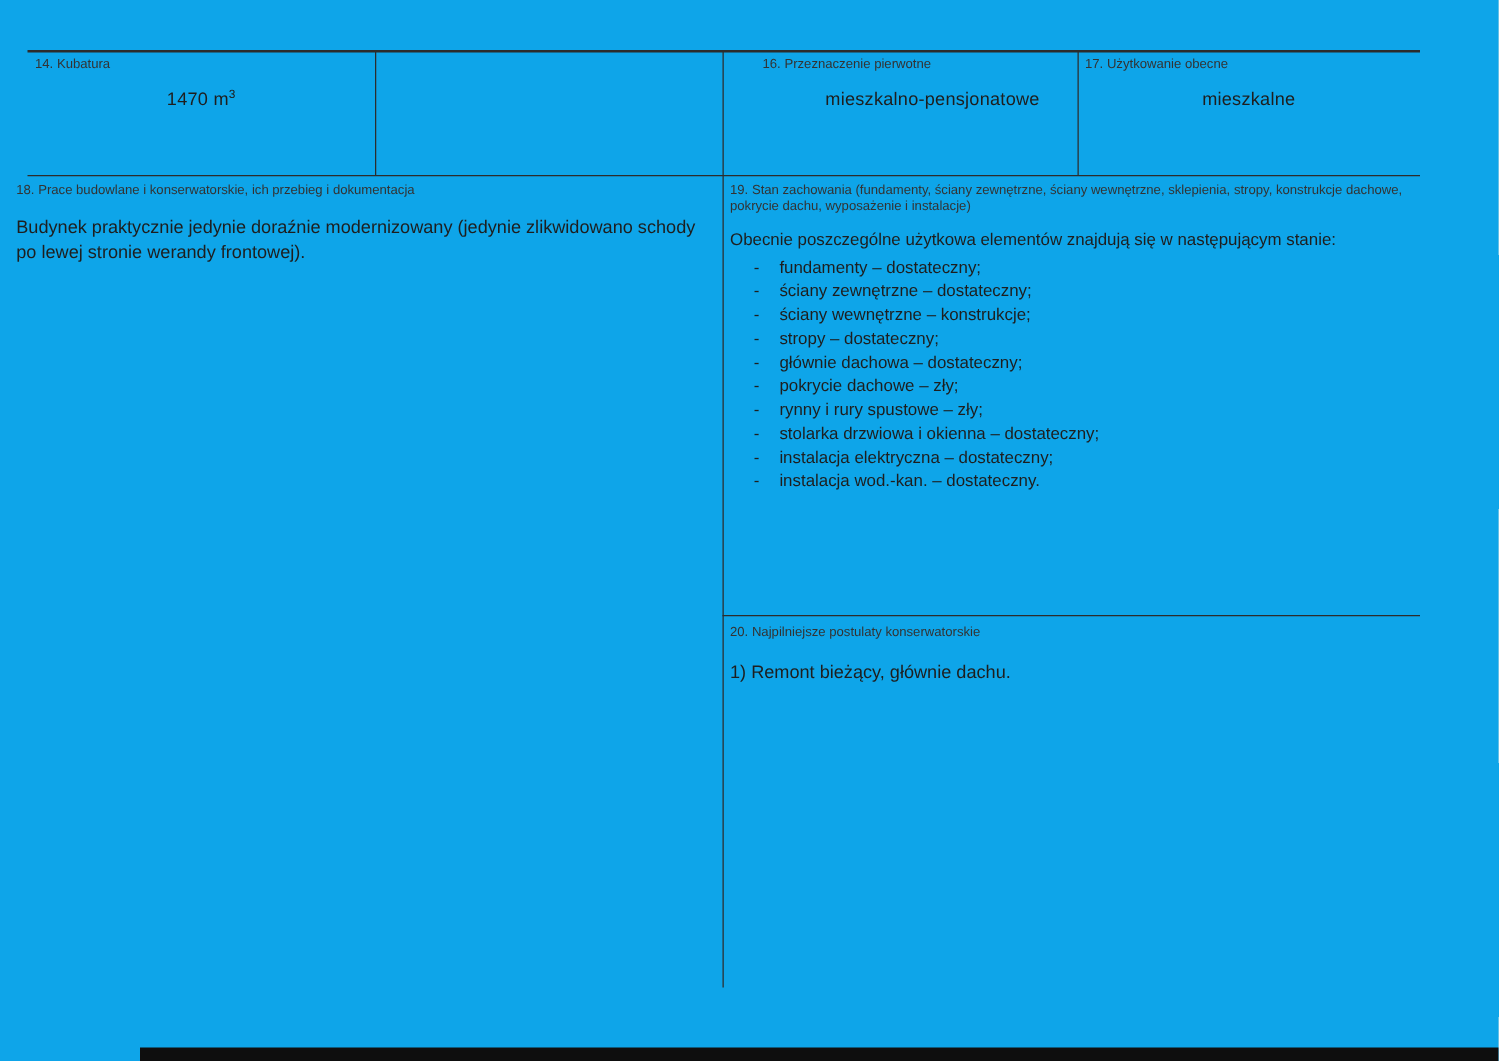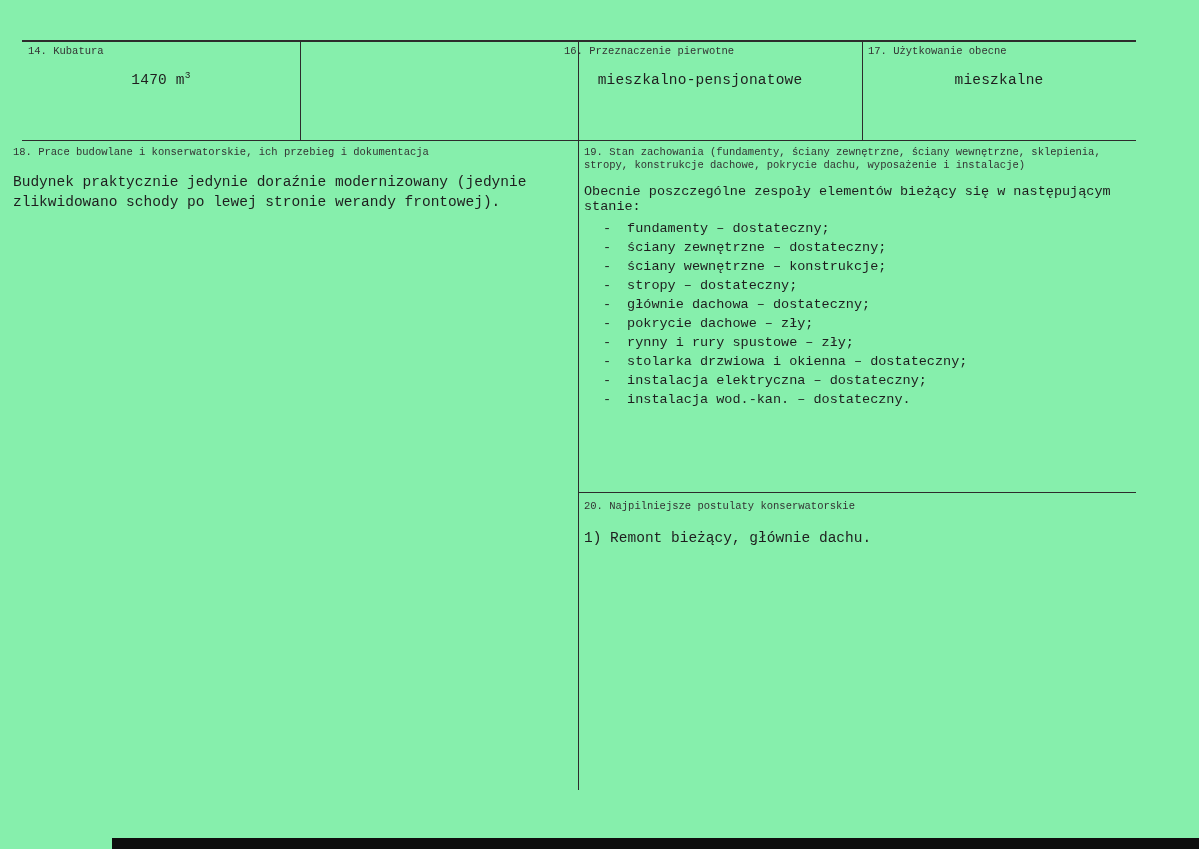--- a/index.html
+++ b/index.html
@@ -1,21 +1,21 @@
 <!DOCTYPE html>
 <html><head>
 <meta charset="utf-8">
 <style>
   html, body { margin: 0; padding: 0; background: #e9e9e6; }
   .page {
     position: relative;
     width: 1199px;
     height: 849px;
-    background: #86efac;
-    font-family: Liberation Mono, monospace;
+    background: #0ea5e9;
+    font-family: Liberation Sans, sans-serif;
     color: #222;
     overflow: hidden;
   }
   .hline { position: absolute; height: 2px; background: #2c2c2c; }
   .hline.thin { height: 1px; }
   .vline { position: absolute; width: 1px; background: #2c2c2c; }
 
   .cell { position: absolute; top: 40px; height: 100px; box-sizing: border-box; }
   .cell-label { font-size: 10.5px; color: #333; padding: 5px 6px 0 6px; line-height: 13px; }
   .cell-value { margin-top: 12px; text-align: center; font-size: 14.5px; color: #1e1e1e; letter-spacing: 0.2px; }
@@ -48,38 +48,38 @@
   <div class="vline" style="left:578px; top:40px; height:750px;"></div>
   <div class="vline" style="left:862px; top:40px; height:100px;"></div>
   <div class="hline thin" style="left:578px; top:492px; width:558px;"></div>
 
   <div class="cell" style="left:22px; width:278px;">
     <div class="cell-label">14. Kubatura</div>
     <div class="cell-value"><span>1470 m</span><sup>3</sup></div>
   </div>
 
 
-  <div class="cell" style="left:558px; width:284px;">
+  <div class="cell" style="left:604px; width:284px;">
     <div class="cell-label">16. Przeznaczenie pierwotne</div>
     <div class="cell-value"><span>mieszkalno-pensjonatowe</span><sup></sup></div>
   </div>
 
   <div class="cell" style="left:862px; width:274px;">
     <div class="cell-label">17. Użytkowanie obecne</div>
     <div class="cell-value"><span>mieszkalne</span><sup></sup></div>
   </div>
 
   <div class="sec18">
     <div class="sec-label">18. Prace budowlane i konserwatorskie, ich przebieg i dokumentacja</div>
     <div class="body">Budynek praktycznie jedynie doraźnie modernizowany (jedynie zlikwidowano schody po lewej stronie werandy frontowej).</div>
   </div>
 
   <div class="sec19">
     <div class="sec-label">19. Stan zachowania (fundamenty, ściany zewnętrzne, ściany wewnętrzne, sklepienia, stropy, konstrukcje dachowe, pokrycie dachu, wyposażenie i instalacje)</div>
-    <div class="intro">Obecnie poszczególne zespoły elementów bieżący się w następującym stanie:</div>
+    <div class="intro">Obecnie poszczególne użytkowa elementów znajdują się w następującym stanie:</div>
     <div class="list">
       <div class="li">
           <span class="dash">-</span>
           <span>fundamenty – dostateczny;</span>
         </div>
       <div class="li">
           <span class="dash">-</span>
           <span>ściany zewnętrzne – dostateczny;</span>
         </div>
       <div class="li">

